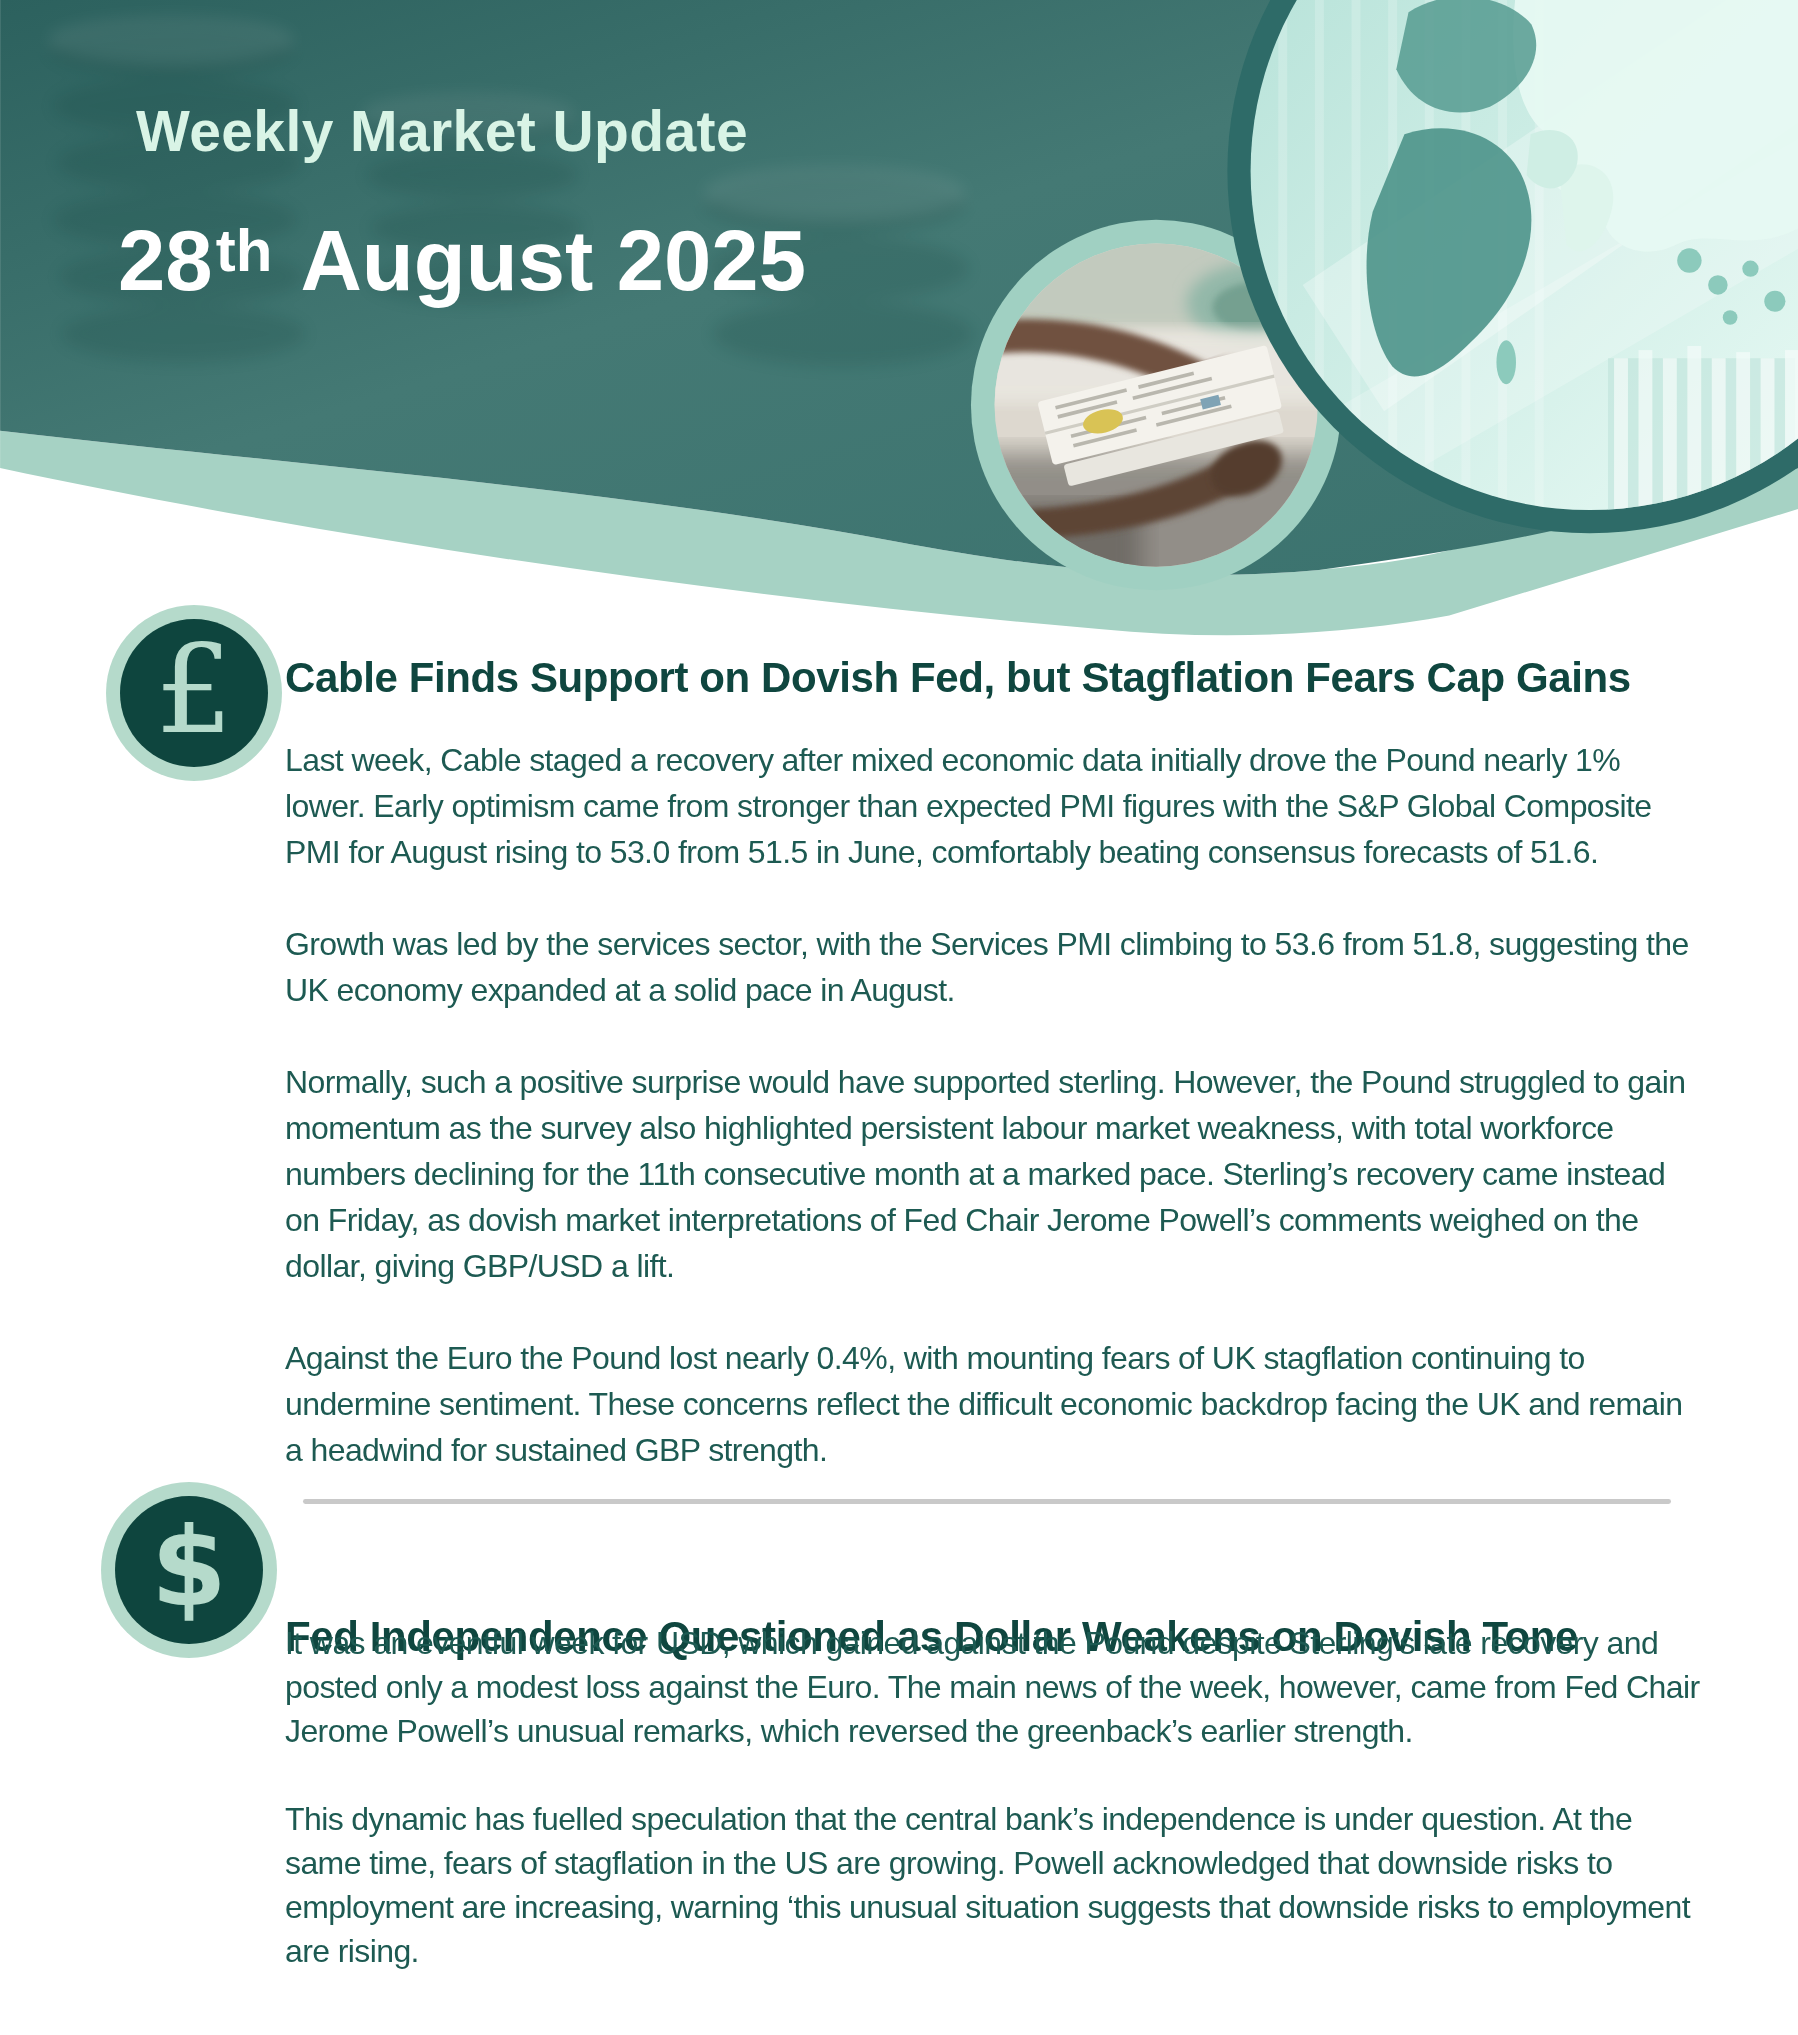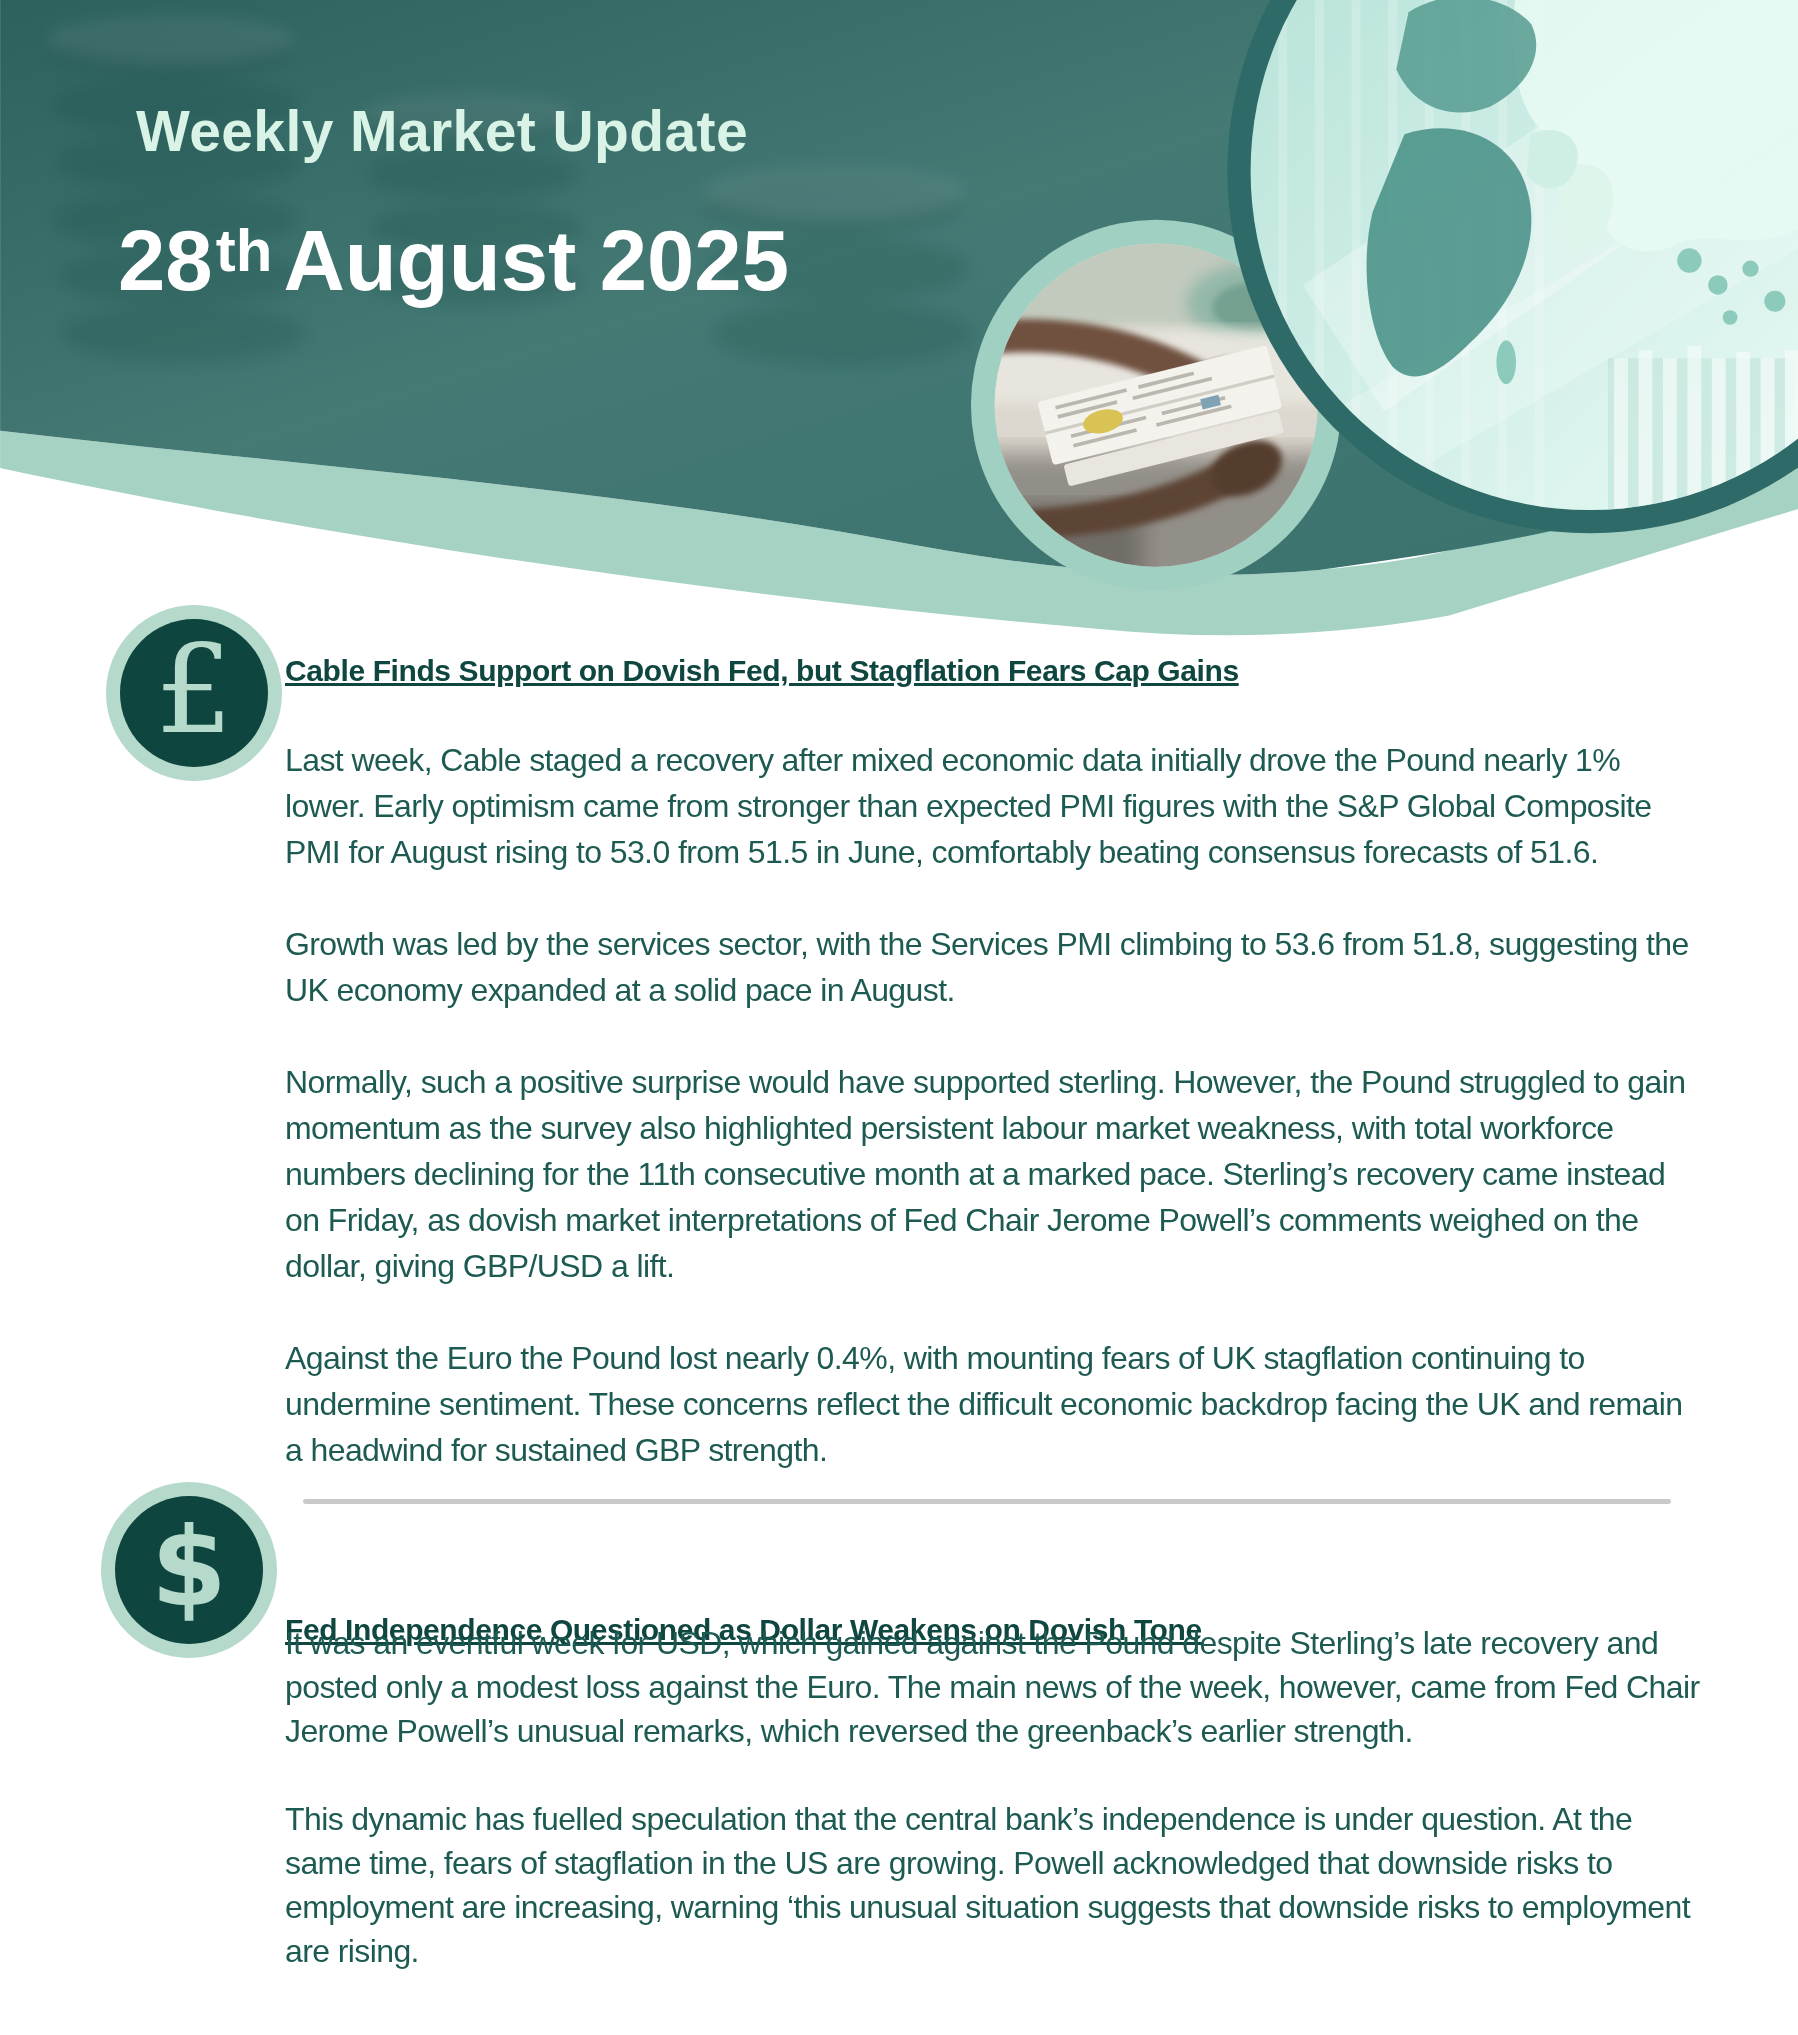--- a/index.html
+++ b/index.html
@@ -4,30 +4,30 @@
 <style>
   html,body{margin:0;padding:0;}
   body{width:1799px;height:2544px;font-family:"Liberation Sans",sans-serif;background:#ffffff;}
   .page{position:relative;width:1799px;height:2544px;overflow:hidden;background:#ffffff;}
 
   
   .header-art{position:absolute;left:0;top:0;width:1799px;height:692px;}
   .title{position:absolute;left:120px;top:98px;font-size:57px;font-weight:bold;color:#d9f4e6;letter-spacing:0.4px;white-space:nowrap;margin-left:16px;}
   .dateline{position:absolute;left:118px;top:212px;font-size:85px;font-weight:bold;color:#ffffff;white-space:nowrap;}
   .dateline .sup{font-size:60px;vertical-align:top;position:relative;top:4.1px;margin-left:3.3px;}
-  .dateline .rest{margin-left:11px;}
+  .dateline .rest{margin-left:28px;}
 
   
   .badge-outer{position:absolute;border-radius:50%;background:#b5dacb;display:flex;align-items:center;justify-content:center;}
   .badge-inner{width:84%;height:84%;border-radius:50%;background:#0e453e;display:flex;align-items:center;justify-content:center;color:#b5dacb;}
   .badge1{left:106px;top:605px;width:176px;height:176px;}
   .badge1 .sym{font-family:"DejaVu Serif",serif;font-size:122px;line-height:1;transform:translateY(-3.3px);}
   .badge2{left:101px;top:1482px;width:176px;height:176px;}
   .badge2 .sym{font-family:"DejaVu Sans",sans-serif;font-weight:bold;font-size:109px;line-height:1;transform:translateY(-2.4px);}
-  .article-heading{position:absolute;left:285px;width:1445px;margin:0;font-size:30px;font-weight:bold;color:#0f463f;letter-spacing:-0.4px;white-space:nowrap;text-decoration:underline;}
+  .article-heading{position:absolute;left:285px;width:1445px;margin:0;font-size:42px;font-weight:bold;color:#0f463f;letter-spacing:-0.4px;white-space:nowrap;}
   .h1{top:654px;}
   .h2{top:1613px;}
   .article-body{position:absolute;left:285px;width:1417px;color:#1d5a52;letter-spacing:-0.6px;}
   .body1{top:721px;font-size:32px;line-height:46px;margin-top:16px;}
   .body1 p{margin:0 0 46px 0;}
   .body2{top:1621px;font-size:32px;line-height:44px;}
   .body2 p{margin:0 0 44px 0;}
   .divider{position:absolute;left:303px;top:1499px;width:1368px;height:4.9px;border-radius:2.4px;background:#c9c9c9;}
 </style>
 </head>

